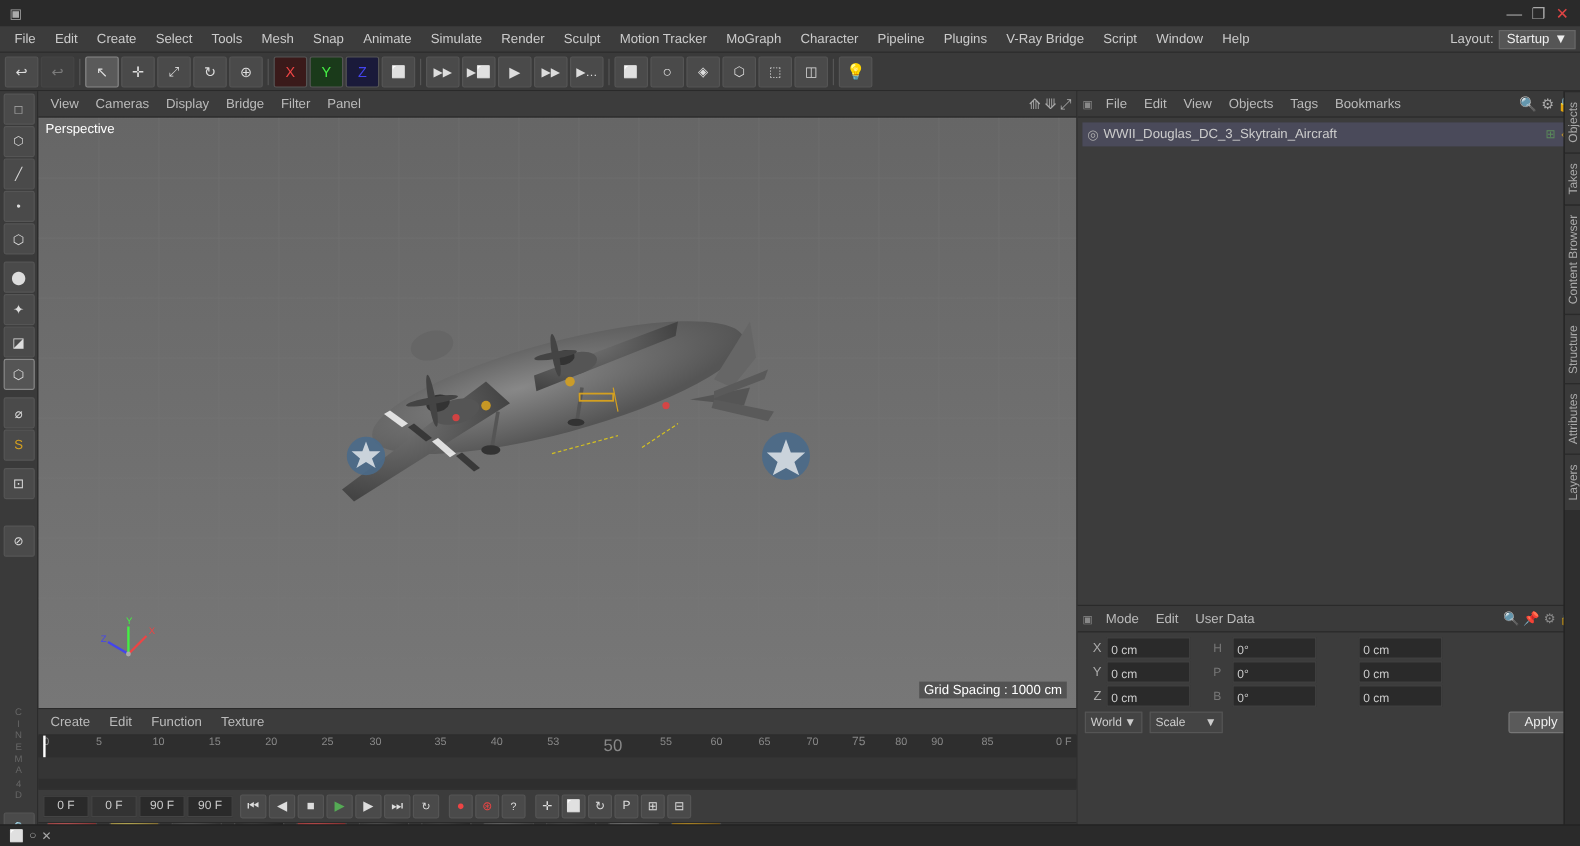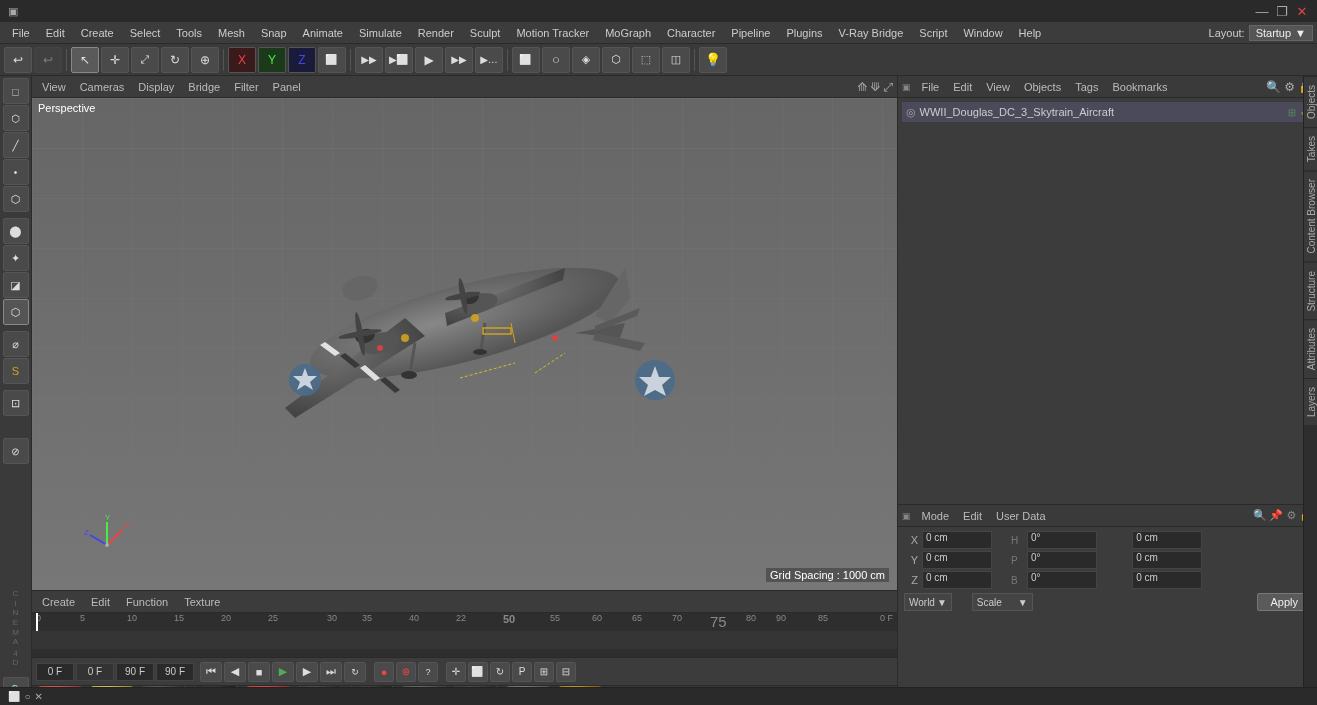--- a/index.html
+++ b/index.html
@@ -432,21 +432,21 @@
       color: #aaa;
       text-align: right;
     }
     .coord-input {
       width: 70px; height: 18px;
       background: #2a2a2a;
       border: 1px solid #444;
       color: #ccc;
       font-size: 10px;
       padding: 0 3px;
-      display: flex; align-items: flex-start;
+      display: flex; align-items: flex-end;
     }
     .coord-sep { color: #555; font-size: 11px; margin: 0 4px; }
     .coord-sub-label { font-size: 10px; color: #777; width: 12px; }
 
     
     #coord-section {
       padding: 4px 6px;
     }
 
     .apply-btn {
@@ -705,30 +705,30 @@
         <div id="tl-numbers">
           <div id="timeline-playhead" style="position:absolute; left:4px; top:0; bottom:0; width:2px; background:#fff; z-index:5;"></div>
 
           <div style="position:relative; width:100%; height:18px; overflow:hidden;">
             <span style="position:absolute; left:4px; font-size:9px; color:#888;">0</span>
             <span style="position:absolute; left:48px; font-size:9px; color:#888;">5</span>
             <span style="position:absolute; left:95px; font-size:9px; color:#888;">10</span>
             <span style="position:absolute; left:142px; font-size:9px; color:#888;">15</span>
             <span style="position:absolute; left:189px; font-size:9px; color:#888;">20</span>
             <span style="position:absolute; left:236px; font-size:9px; color:#888;">25</span>
-            <span style="position:absolute; left:295px; font-size:9px; color:#888;">30</span>
+            <span style="position:absolute; left:276px; font-size:9px; color:#888;">30</span>
             <span style="position:absolute; left:330px; font-size:9px; color:#888;">35</span>
             <span style="position:absolute; left:377px; font-size:9px; color:#888;">40</span>
-            <span style="position:absolute; left:424px; font-size:9px; color:#888;">22</span>
-            <span style="position:absolute; left:471px; font-size:11px; color:#888;font-weight:bold;">50</span>
+            <span style="position:absolute; left:424px; font-size:9px; color:#888;">53</span>
+            <span style="position:absolute; left:471px; font-size:14px; color:#888;">50</span>
             <span style="position:absolute; left:518px; font-size:9px; color:#888;">55</span>
             <span style="position:absolute; left:560px; font-size:9px; color:#888;">60</span>
             <span style="position:absolute; left:600px; font-size:9px; color:#888;">65</span>
             <span style="position:absolute; left:640px; font-size:9px; color:#888;">70</span>
-            <span style="position:absolute; left:678px; font-size:15px; color:#888;">75</span>
+            <span style="position:absolute; left:678px; font-size:10px; color:#888;">75</span>
             <span style="position:absolute; left:714px; font-size:9px; color:#888;">80</span>
             <span style="position:absolute; left:786px; font-size:9px; color:#888;">85</span>
             <span style="position:absolute; left:744px; font-size:9px; color:#888;">90</span>
             <span style="position:absolute; right:4px; font-size:9px; color:#888;">0 F</span>
           </div>
         </div>
         <div id="tl-track-area">
           <div class="track-line"></div>
         </div>
       </div>
@@ -912,21 +912,21 @@
           <div class="coord-input">
             <span>0 cm</span>
           </div>
         </div>
 
         <div class="coord-row">
           <div class="world-dropdown">
             <span>World</span>
             <span>▼</span>
           </div>
-          <div class="scale-dropdown" style="margin-left:16px;gap:16px;">
+          <div class="scale-dropdown" style="margin-left:2px;gap:16px;">
             <span>Scale</span>
             <span>▼</span>
           </div>
           <button class="apply-btn" style="margin-left:auto;">Apply</button>
         </div>
       </div>
     </div>
   </div>
 
   <div id="side-tabs-container" style="position:absolute; right:0; top:0; width:14px; height:100%; background:#2e2e2e; border-left:1px solid #222; display:flex; flex-direction:column; z-index:5;">

